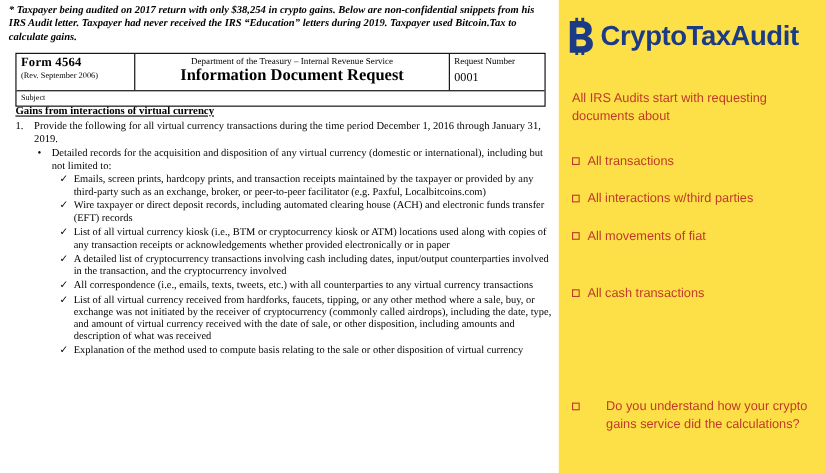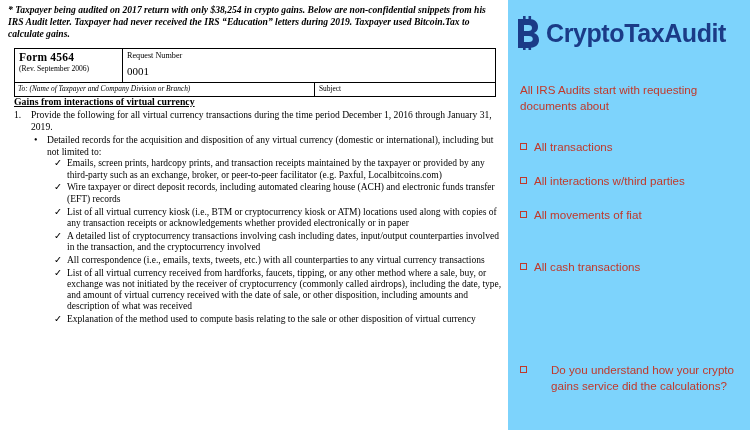--- a/index.html
+++ b/index.html
@@ -178,21 +178,21 @@
     flex: 1;
   }
 
   
   .right-pane {
     position: absolute;
     left: 508px;
     top: 0;
     width: 242px;
     height: 430px;
-    background: #7dd3fc;
+    background: #fde047;
   }
   .brand {
     position: absolute;
     left: 4px;
     top: 16px;
     display: flex;
     align-items: center;
   }
   .brand-mark {
     width: 30px;
@@ -249,30 +249,30 @@
   <div class="doc-pane">
 
     <div class="doc-note">* Taxpayer being audited on 2017 return with only $38,254 in crypto gains.  Below are non-confidential snippets from his IRS Audit letter. Taxpayer had never received the IRS “Education” letters during  2019.  Taxpayer used Bitcoin.Tax to calculate gains.</div>
 
     <div class="form-box">
       <div class="form-row1">
         <div class="form-cell-left">
           <div class="form-num">Form 4564</div>
           <div class="form-rev">(Rev. September 2006)</div>
         </div>
+        <div class="form-cell-mid">
+          <div class="form-dept">Department of the Treasury – Internal Revenue Service</div>
+          <div class="form-title">Information Document Request</div>
+        </div>
         <div class="form-cell-right">
           <div class="form-reqlabel">Request Number</div>
           <div class="form-reqnum">0001</div>
         </div>
       </div>
       <div class="form-row2">
-        <div class="form-to">
-          <span>To:</span>
-          <span>(Name of Taxpayer and Company Division or Branch)</span>
-        </div>
         <div class="form-subject">Subject</div>
       </div>
     </div>
 
     <div class="doc-body">
       <div class="subject-line">Gains from interactions of virtual currency</div>
 
       <div class="num-item">
         <div class="marker">1.</div>
         <div class="txt">Provide the following for all virtual currency transactions during the time period December 1, 2016 through January 31, 2019.</div>

